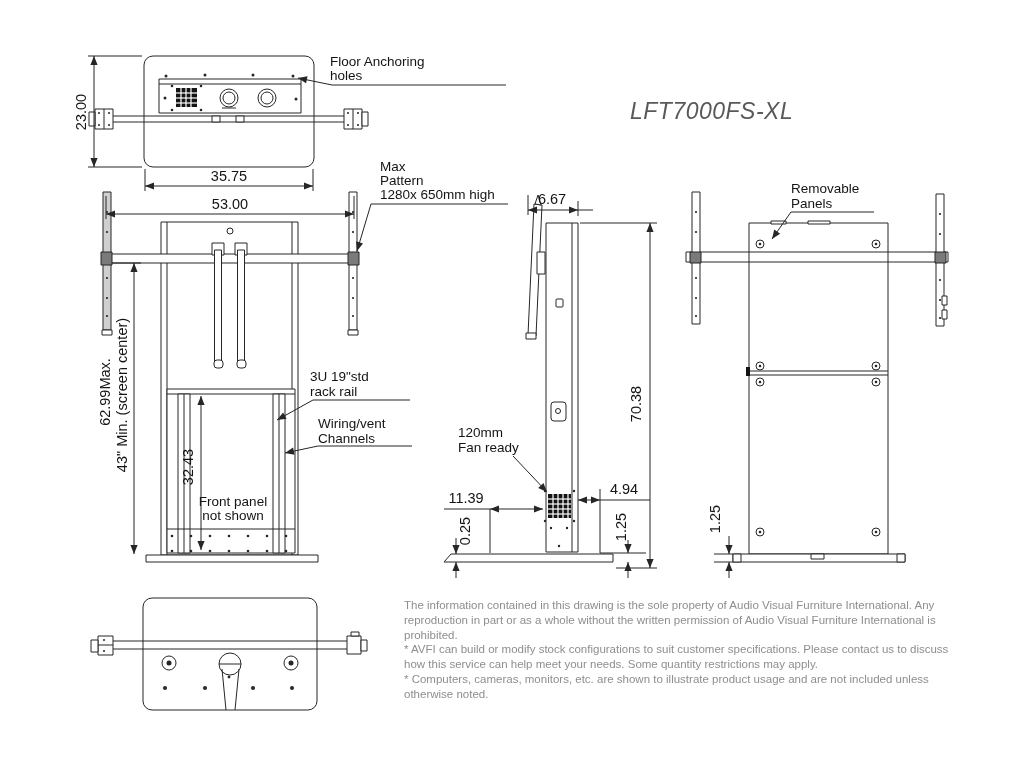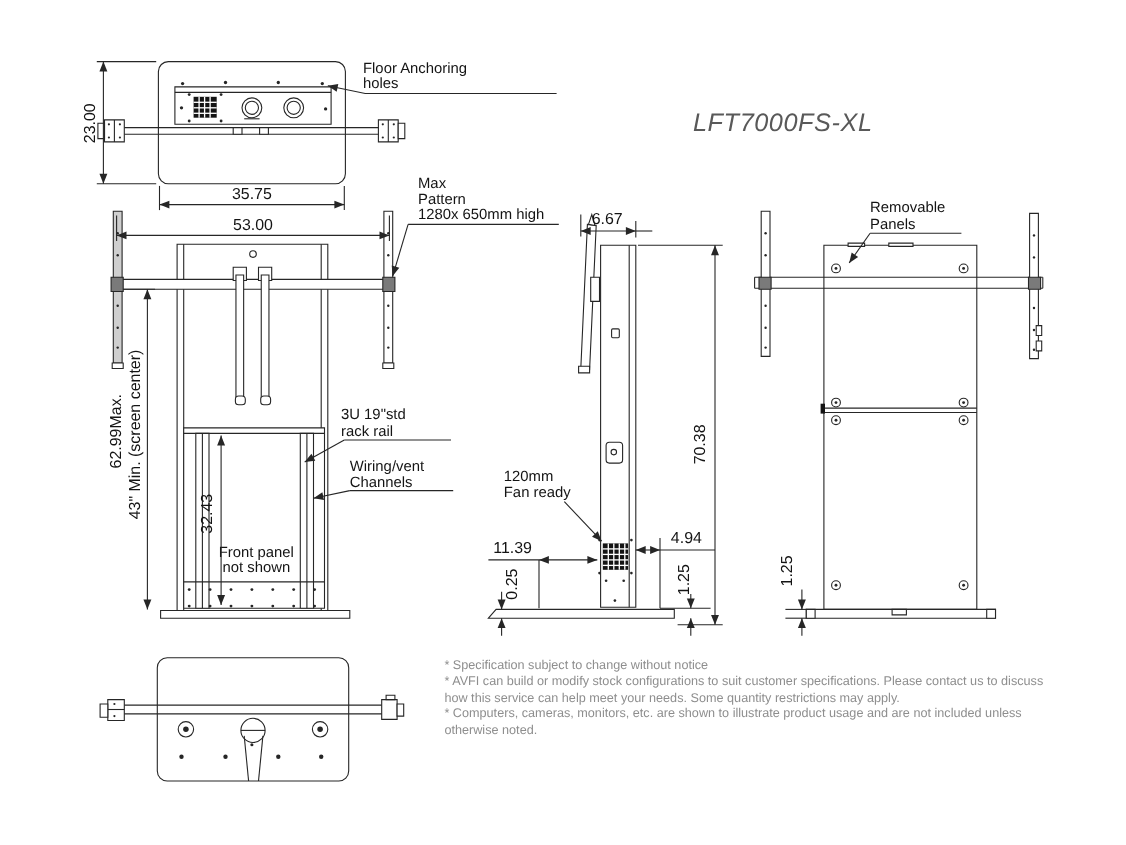--- a/index.html
+++ b/index.html
@@ -379,18 +379,18 @@
           <circle class="dot" cx="205" cy="688" r="2"></circle>
       <circle class="dot" cx="253" cy="688" r="2"></circle>
           <circle class="dot" cx="292" cy="688" r="2"></circle>
     </g>
   </g>
 </svg>
 
 <div class="title">LFT7000FS-XL</div>
 
 <div class="disclaimer">
-  <div>* Specification subject to change without notice</div>
+  <div>The information contained in this drawing is the sole property of Audio Visual Furniture International. Any reproduction in part or as a whole without the written permission of Audio Visual Furniture International is prohibited.</div>
   <div>* AVFI can build or modify stock configurations to suit customer specifications. Please contact us to discuss how this service can help meet your needs. Some quantity restrictions may apply.</div>
   <div>* Computers, cameras, monitors, etc. are shown to illustrate product usage and are not included unless otherwise noted.</div>
 </div>
 
 </div>
 
 </body></html>

